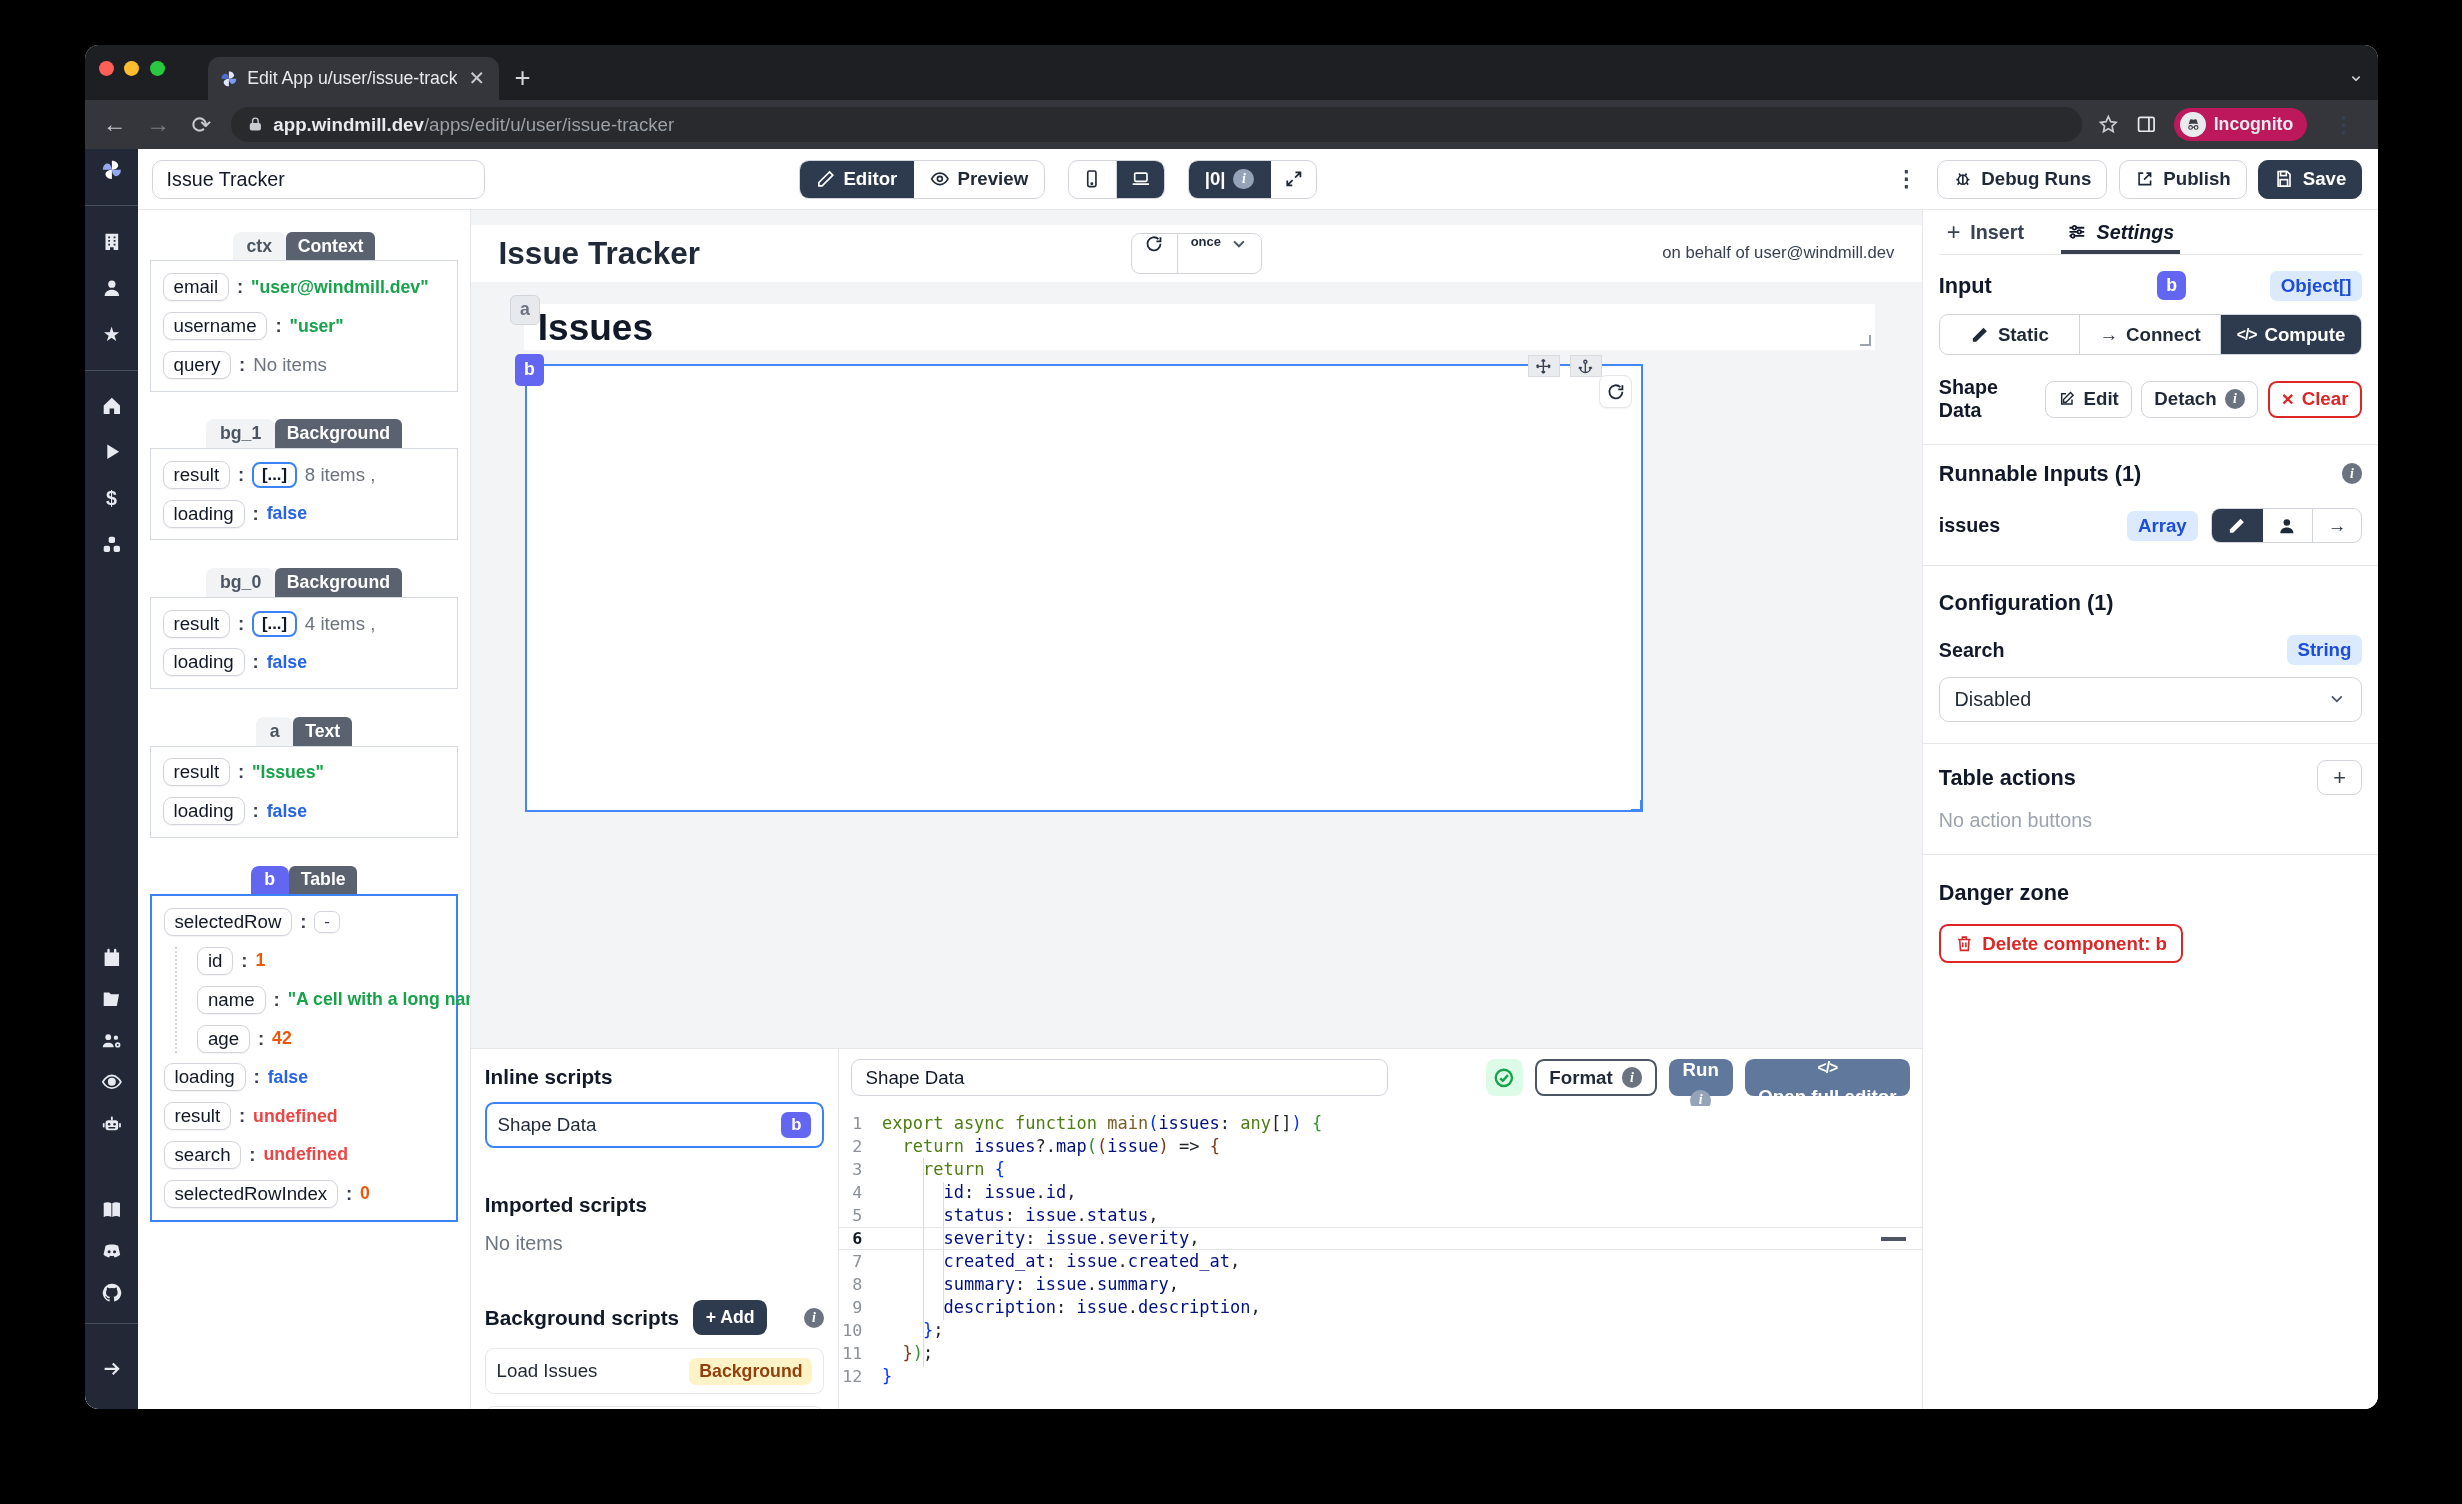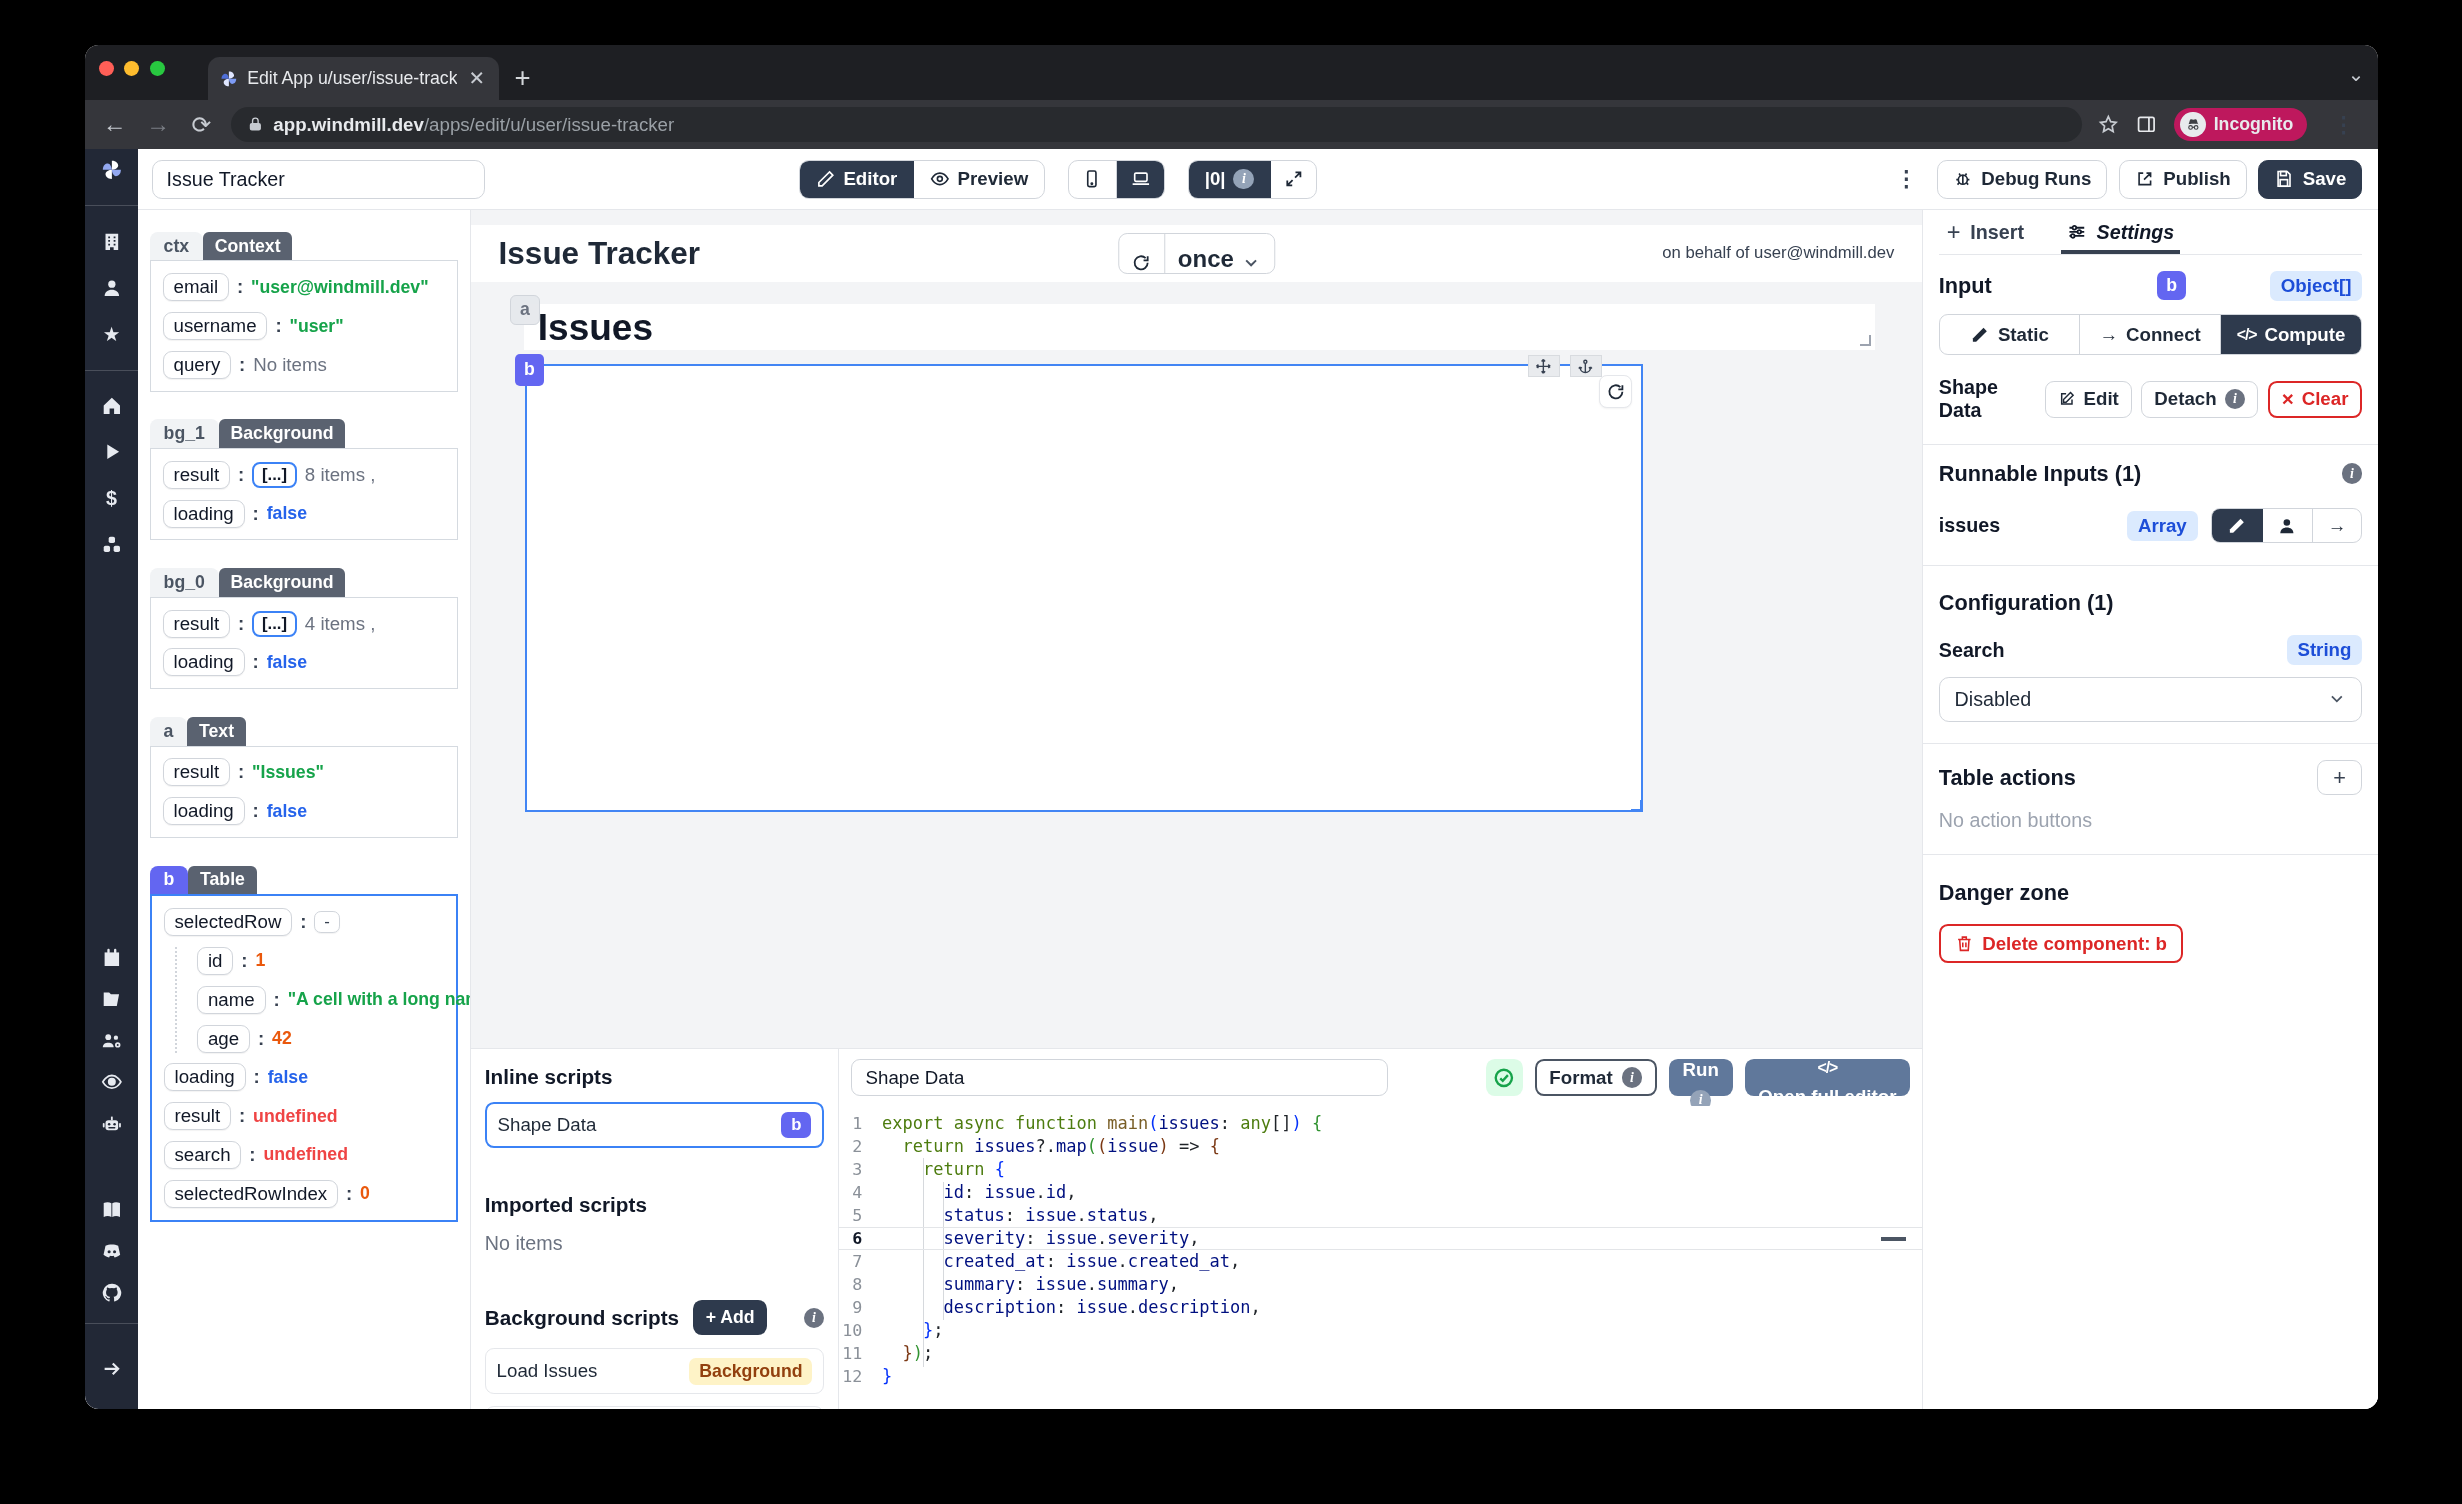--- a/index.html
+++ b/index.html
@@ -67,21 +67,21 @@
           font-style:italic; display:inline-flex; align-items:center; justify-content:center; flex:none; font-family:"Liberation Serif",serif;}
   .info.lt { background:#94a3b8; }
 
   
   .workspace { flex:1; display:flex; min-height:0; }
 
   
   .outputs { width:333px; flex:none; background:#fff; border-right:1px solid #e5e7eb; overflow:hidden; }
   .outputs-title { font-size:21.7px; font-weight:700; padding:11.8px 15.8px 9.9px; border-bottom:1px solid #eef0f2; }
   .ob-wrap { padding:21.7px 11.8px; display:flex; flex-direction:column; gap:27.6px; }
-  .ob-head { display:flex; justify-content:flex-start; align-items:flex-end; }
+  .ob-head { display:flex; justify-content:center; align-items:flex-end; }
   .ob-tab { background:#f1f3f5; color:#4b5563; font-size:17.7px; font-weight:700; padding:3.9px 13.8px; border-radius:7.9px 7.9px 0 0; }
   .ob-tab.sel { background:#6366f1; color:#fff; }
   .ob-type { background:#5a6270; color:#fff; font-size:17.7px; font-weight:700; padding:3.9px 11.8px; border-radius:5.9px 5.9px 0 0; }
   .ob-box { border:1px solid #d5dae0; background:#fff; padding:11.8px 11.8px; display:flex; flex-direction:column; gap:10.8px; }
   .ob-box.sel { border:2px solid #3b82f6; }
   .ob-row { display:flex; align-items:center; gap:7.9px; font-size:18.7px; flex-wrap:nowrap; white-space:nowrap; }
   .k { border:1px solid #d1d5db; border-radius:8.9px; padding:2px 9.9px; color:#111827; background:#fff;
        box-shadow:0 1px 1px rgba(0,0,0,.05);text-align:center; }
   .sep { color:#374151; font-weight:700; }
   .v { font-weight:700; font-size:17.7px; }
@@ -93,21 +93,21 @@
   .sfx { color:#6b7280; font-size:18.7px; }
   .ob-kids { margin-left:11.8px; padding-left:19.7px; border-left:2px dotted #d1d5db; display:flex; flex-direction:column; gap:10.8px; }
 
   
   .center { flex:1; min-width:0; display:flex; flex-direction:column; background:#f3f4f6; }
   .canvas { flex:1; position:relative; padding-top:14.8px; overflow:hidden; }
   .canvas-header { background:#fff; height:57px; display:flex; align-items:center; padding:0 27.6px; position:relative; }
   .canvas-title { font-size:31.5px; font-weight:800; color:#1f2937; }
   .refresh-group { position:absolute; left:50%; transform:translateX(-50%); display:flex; height:41px;
                    border:1px solid #d1d5db; border-radius:8.9px; background:#fff; overflow:hidden; }
-  .rg-seg { display:flex; align-items:flex-end; gap:7.9px; padding:0 12.8px; border-right:1px solid #d1d5db; color:#1f2937; font-size:24px; font-weight:600;}
+  .rg-seg { display:flex; align-items:flex-start; gap:7.9px; padding:0 12.8px; border-right:1px solid #d1d5db; color:#1f2937; font-size:13px; font-weight:600;}
   .rg-seg:last-child { border-right:none; }
   .rg-seg svg { width:19.7px; height:19.7px; }
   .behalf { margin-left:auto; font-size:16.7px; color:#374151; }
 
   .comp-a { position:absolute; left:53px; top:94px; right:47px; height:46px; background:#fff; }
   .comp-a .txt { font-size:37px; font-weight:800; color:#111827; padding:2px 13.8px; line-height:43px; }
   .badge-sq { position:absolute; width:29.6px; height:29.6px; border-radius:5.9px; display:flex; align-items:center;
               justify-content:center; font-size:17.7px; font-weight:700; }
   .badge-a { left:-13.8px; top:-8.9px; background:rgba(229,231,235,.92); color:#6b7280; border:1px solid #d1d5db; }
   .badge-b-comp { left:-11.8px; top:-11.8px; background:#6366f1; color:#fff; width:28.6px; height:31.5px; border-radius:4.9px; }

